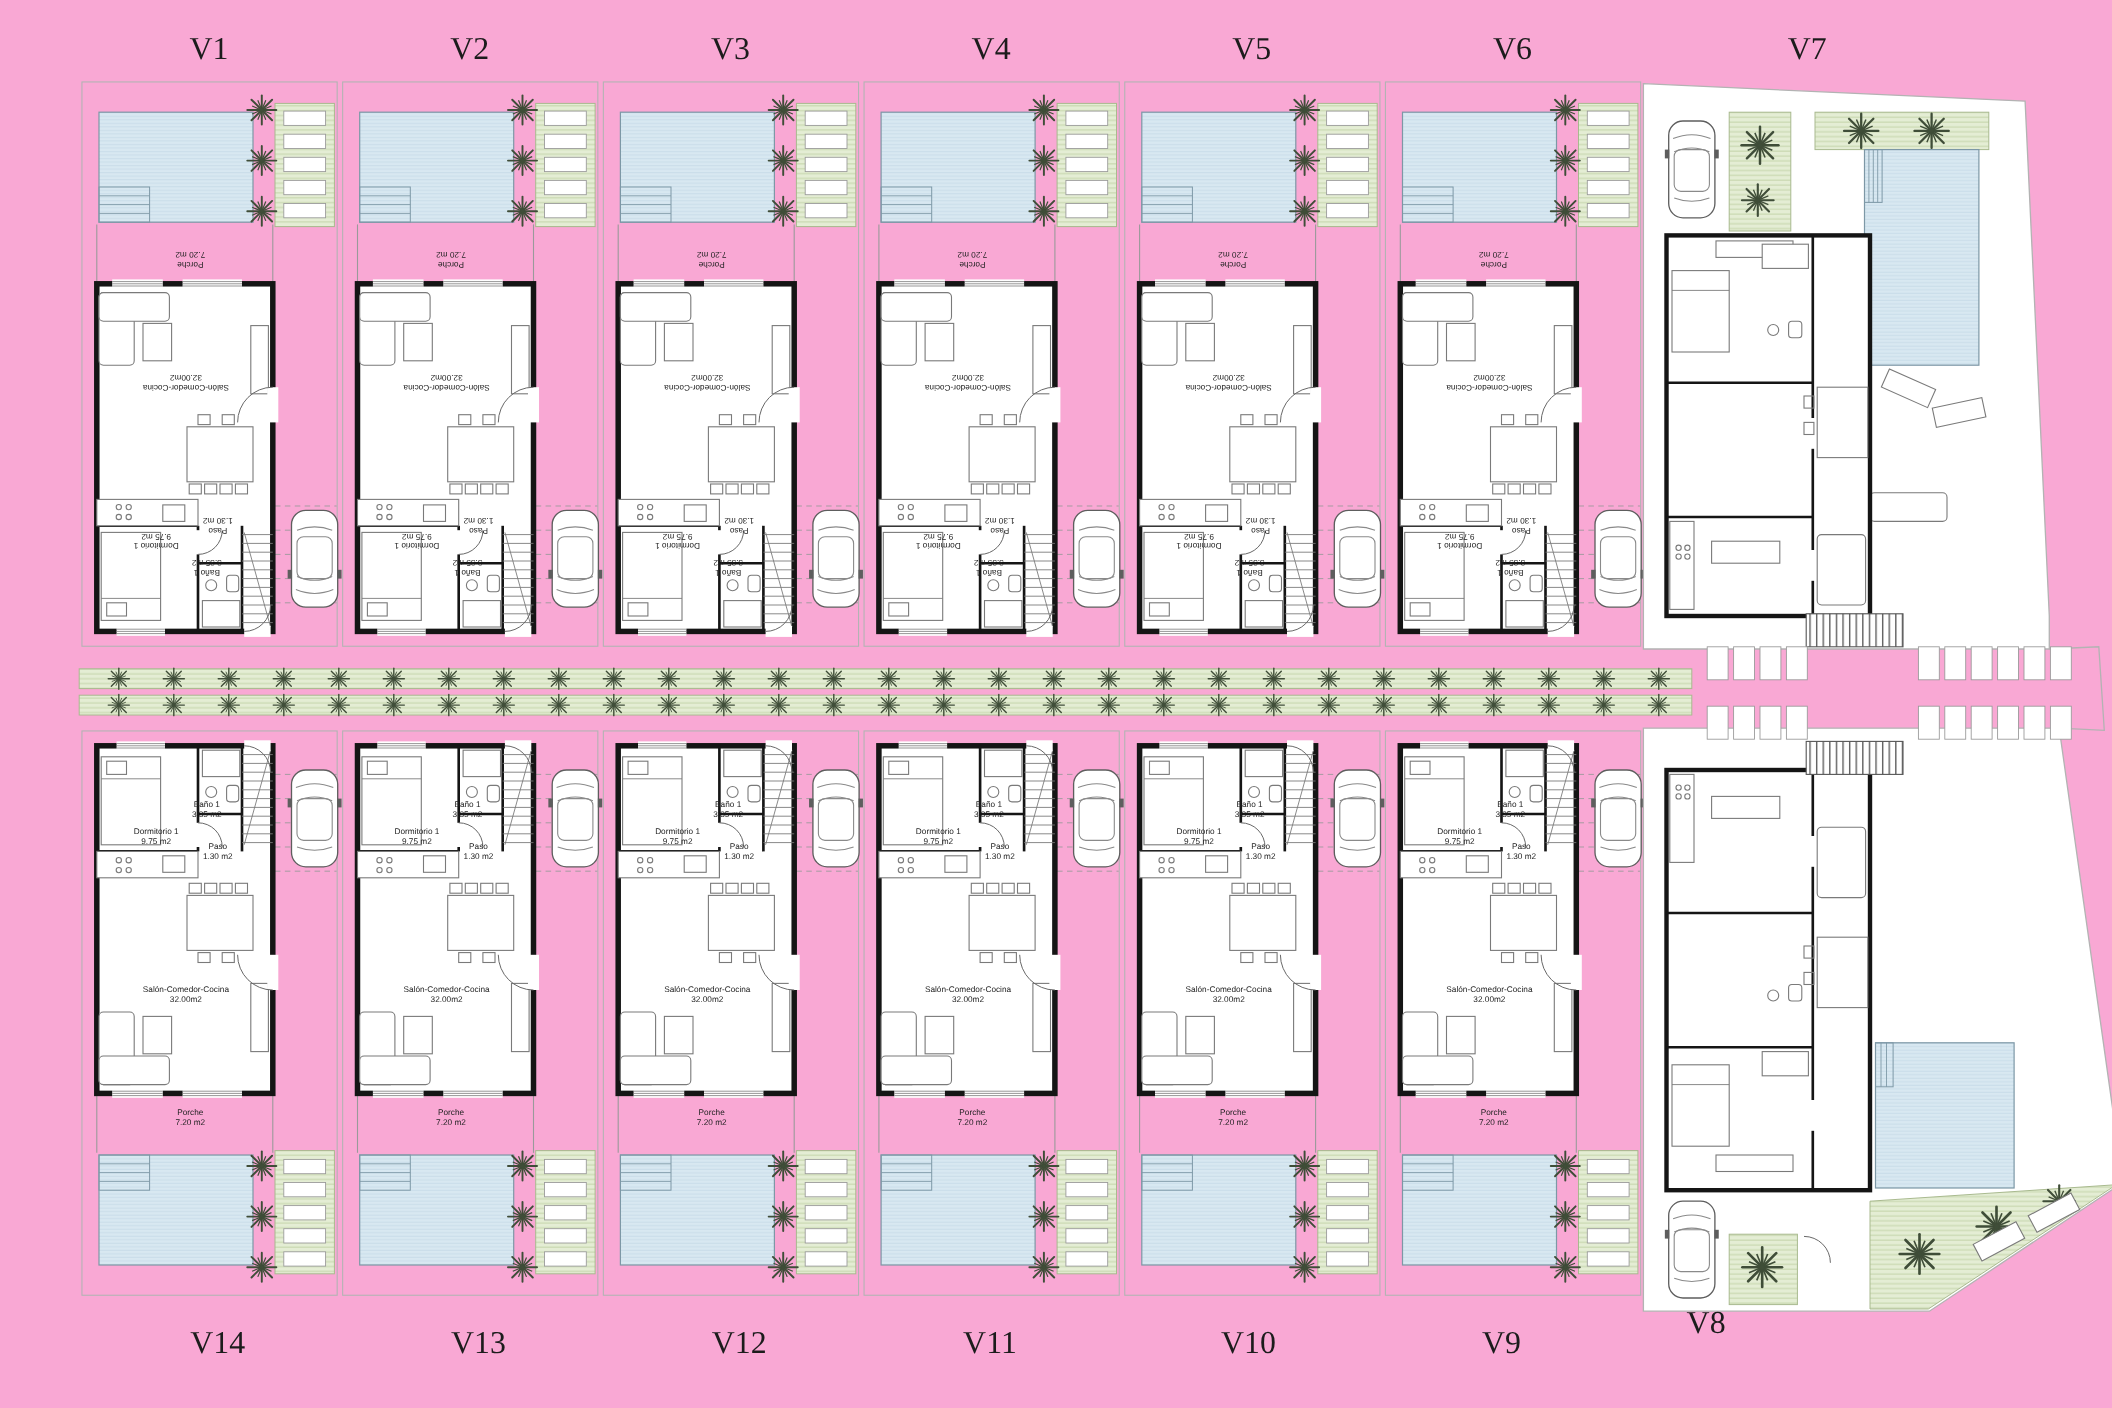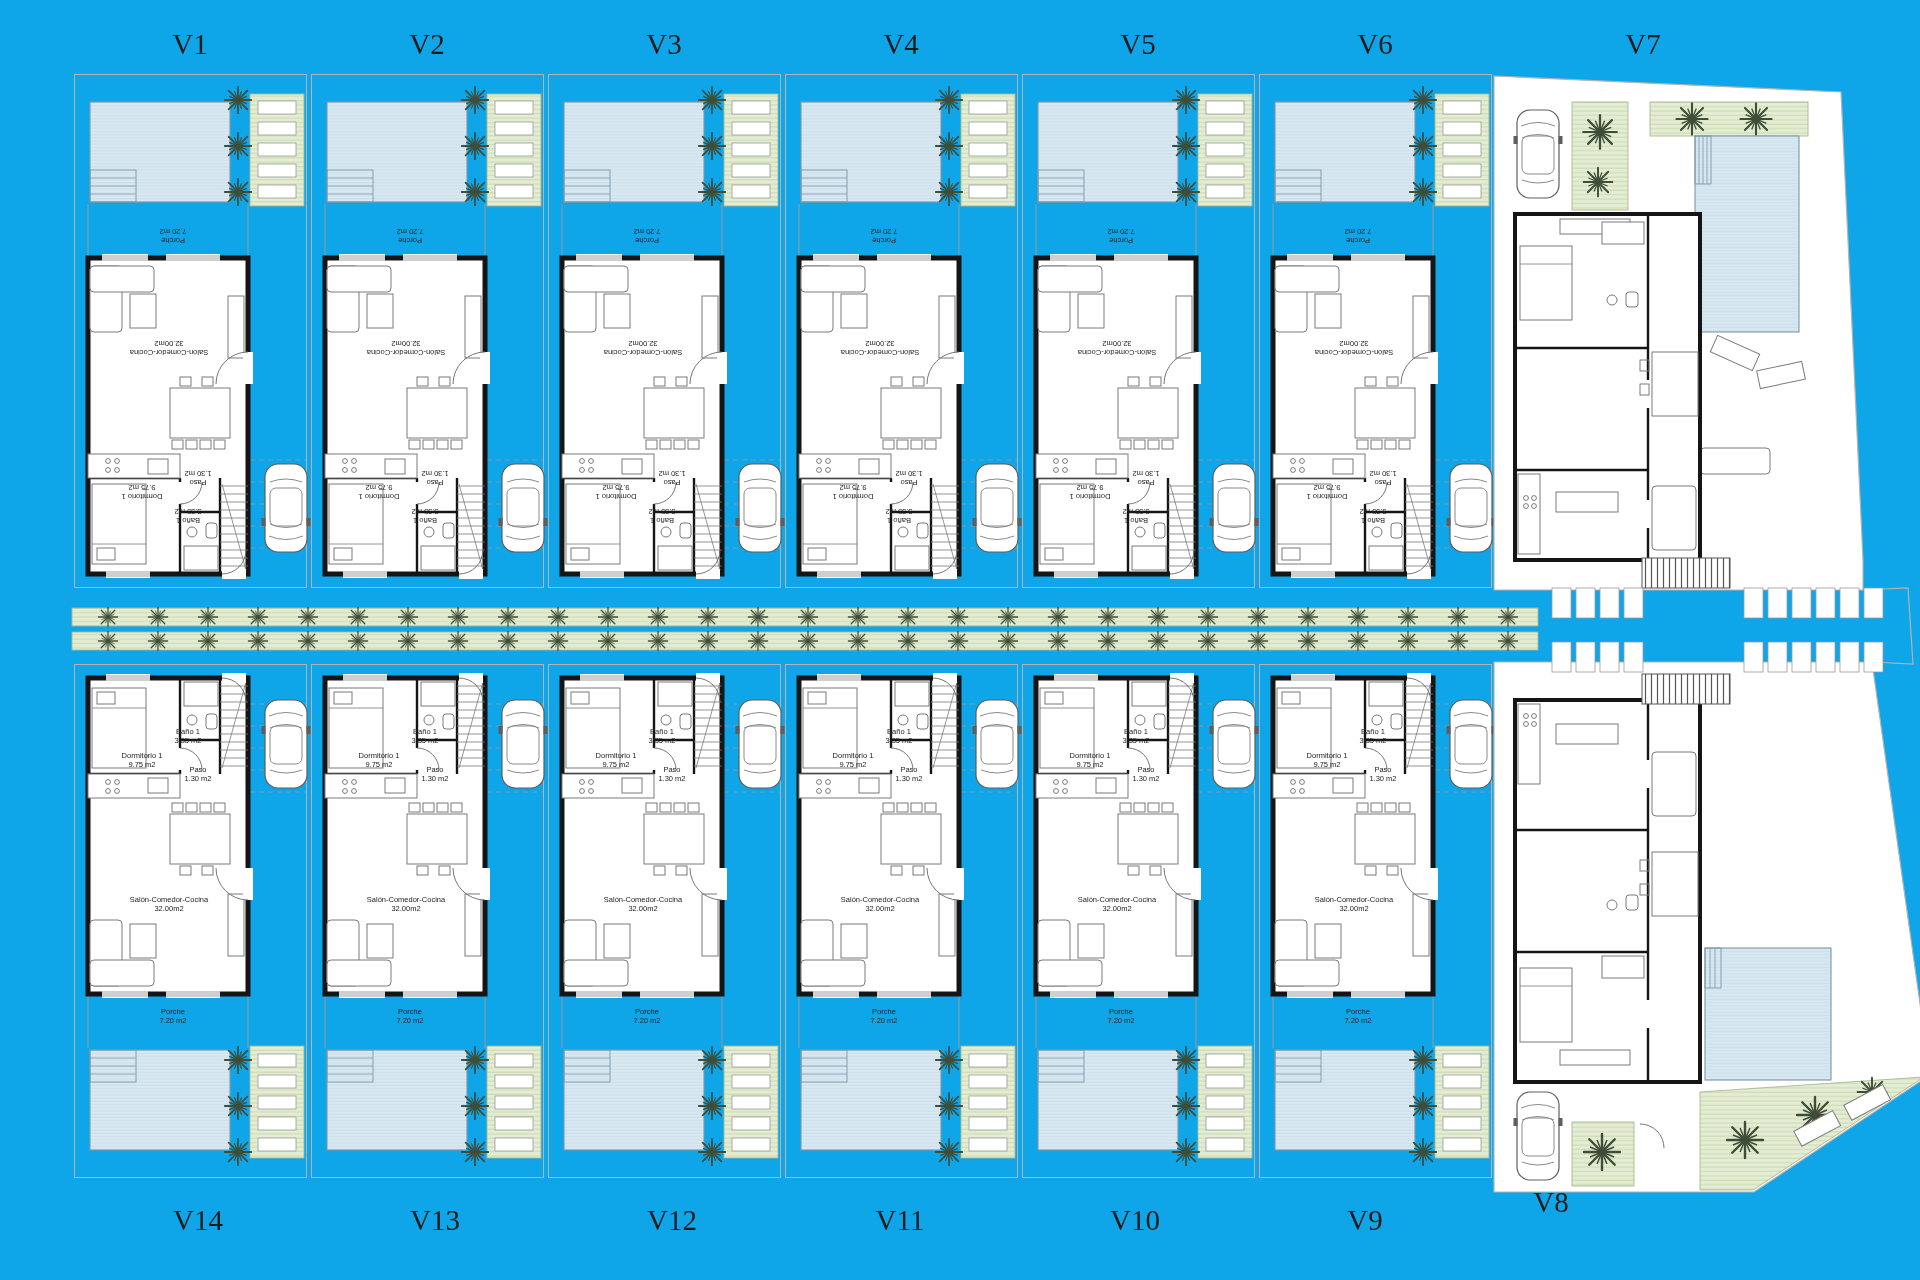--- a/index.html
+++ b/index.html
@@ -1,16 +1,16 @@
 <!DOCTYPE html>
 <html><head>
 <meta charset="utf-8">
 <style>
   html,body{margin:0;padding:0;background:#fff;}
-  .canvas{position:relative;width:1920px;height:1280px;background:#0ea5e9;overflow:hidden;
+  .canvas{position:relative;width:1920px;height:1280px;background:#f9a8d4;overflow:hidden;
           font-family:"Liberation Sans",sans-serif;}
   svg{position:absolute;left:0;top:0;}
   .plot{fill:none;stroke:#b3b3b3;stroke-width:1;}
   .bound{fill:#ffffff;stroke:#b3b3b3;stroke-width:1.2;}
   .dash{stroke:#9a9a9a;stroke-width:.8;stroke-dasharray:5 4;fill:none;}
   .thin{stroke:#9a9a9a;stroke-width:1;fill:none;}
   .thin2{stroke:#7a7a7a;stroke-width:.8;fill:none;}
   .pool{fill:url(#poolP);stroke:#7d98a6;stroke-width:1.1;}
   .pooll{stroke:#7d98a6;stroke-width:.8;fill:none;}
   .green{fill:url(#greenP);stroke:#a8b98e;stroke-width:.9;}

